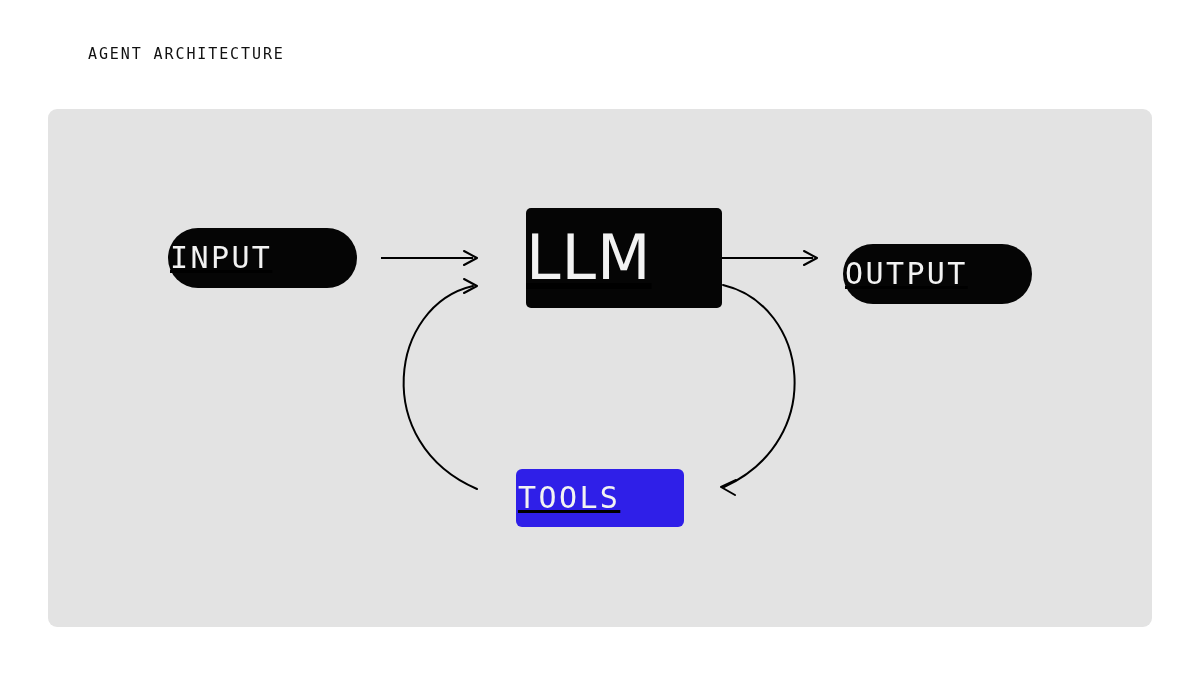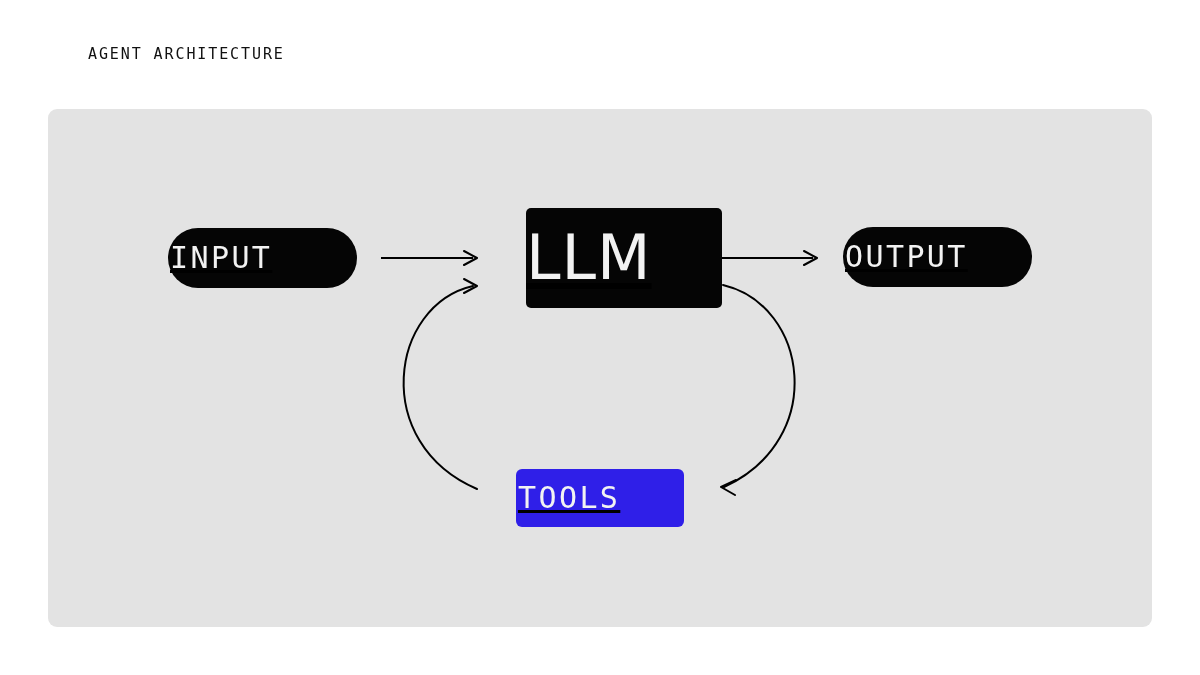--- a/index.html
+++ b/index.html
@@ -84,21 +84,21 @@
     margin-left: 24px;
   }
   .node-llm .node-label {
     font-family: "DejaVu Sans", sans-serif;
     font-size: 62px;
     letter-spacing: 1px;
     font-weight: 400;
   }
   .node-output {
     left: 795px;
-    top: 118px;
+    top: 135px;
     width: 189px;
     height: 60px;
     background: #050505;
     border-radius: 30px;
   }
   .node-output .node-label {
     font-size: 30px;
     letter-spacing: 2.4px;
     padding-left: 2px;
   }

